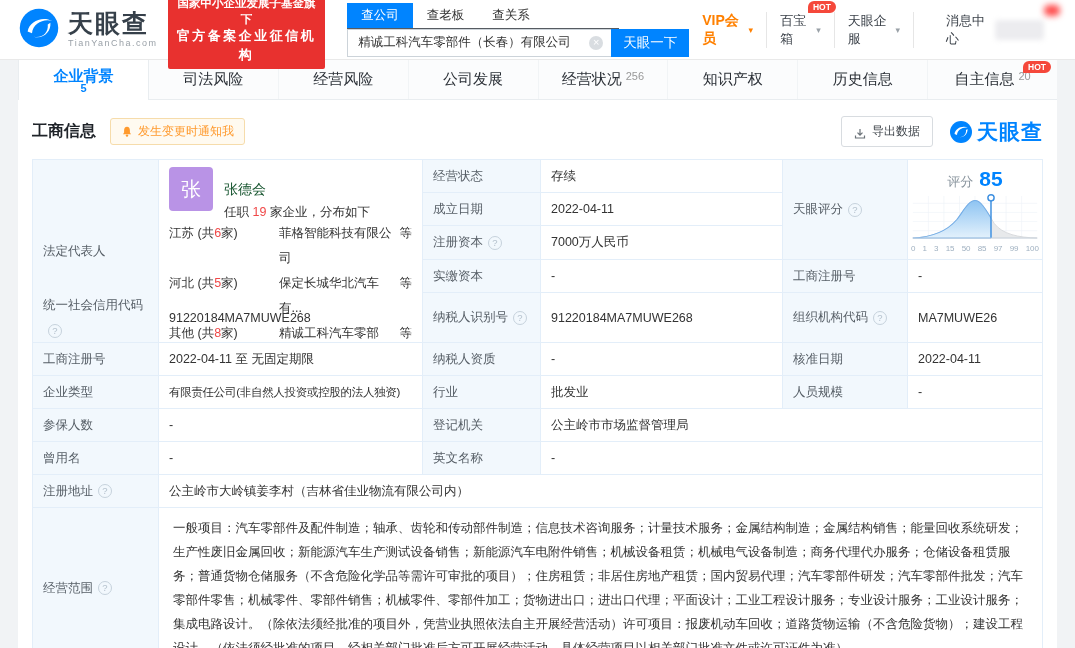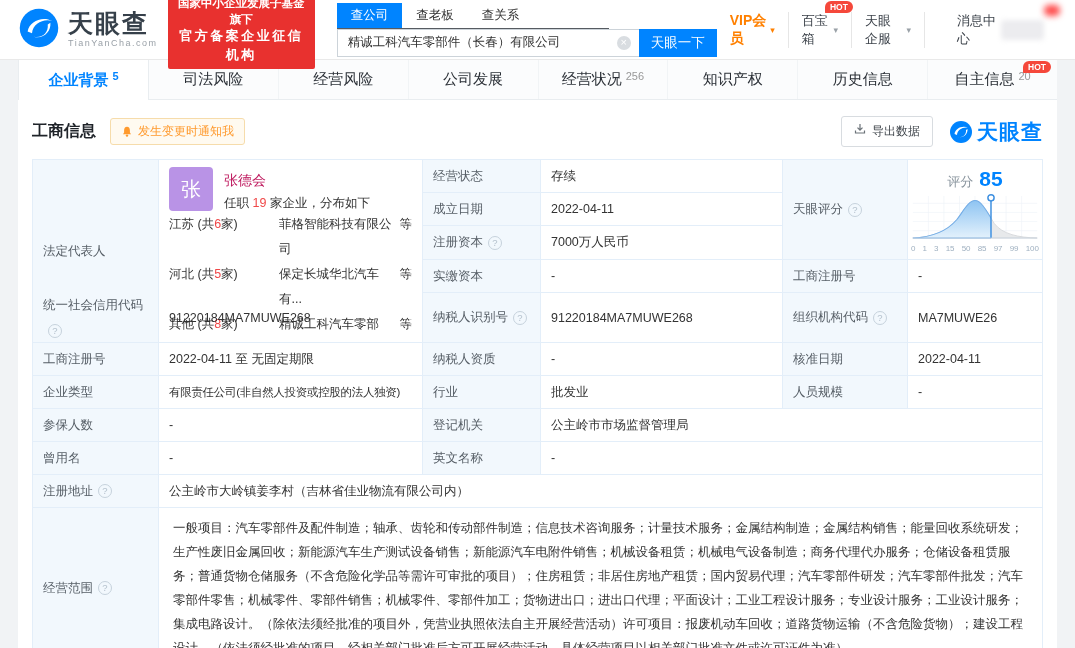--- a/index.html
+++ b/index.html
@@ -17,21 +17,21 @@
     padding:5px 8px; line-height:1.4; text-align:center; }
   .gov-badge .l1 { font-size:11.5px; font-weight:bold; display:block; }
   .gov-badge .l2 { font-size:13px; font-weight:bold; display:block; letter-spacing:2.5px; }
 
   .search-group { margin-left:22px; }
   .search-tabs { display:flex; width:272px; border-bottom:1px solid #565b61; }
   .stab { font-size:12.5px; color:#333; padding:4px 14px 4px; cursor:pointer; }
   .stab.active { background:#0084ff; color:#fff; }
   .search-row { display:flex; }
   .search-box { position:relative; }
-  .search-input { width:302px; height:28px; border:1px solid #ccd3d9; border-right:none;
+  .search-input { width:264px; height:28px; border:1px solid #ccd3d9; border-right:none;
     padding:0 28px 0 10px; font-size:12.5px; color:#333; outline:none;
     font-family:"Liberation Sans","DejaVu Sans",sans-serif; }
   .clear-icon { position:absolute; right:8px; top:7px; width:14px; height:14px; border-radius:50%;
     background:#d9dde1; color:#fff; font-size:11px; line-height:13px; text-align:center; cursor:pointer; }
   .search-btn { width:78px; height:28px; background:#0084ff; color:#fff; border:none;
     font-size:13.5px; cursor:pointer; font-family:inherit; }
 
   .top-nav { margin-left:auto; display:flex; align-items:center; }
   .tn-item { position:relative; font-size:13px; color:#3c424a; padding:0 13px; cursor:pointer;
     display:flex; align-items:center; gap:3px; }
@@ -48,33 +48,33 @@
 
   
   .card { position:absolute; left:18px; right:18px; top:60px; bottom:0; background:#fff; }
 
   
   .page-tabs { display:flex; height:40px; background:#fbfcfd; border-bottom:1px solid #e9edf0; }
   .ptab { flex:1; display:flex; align-items:center; justify-content:center; gap:4px;
     font-size:15px; color:#2b3037; cursor:pointer; position:relative; border-right:1px solid #f1f4f6; }
   .ptab:last-child { border-right:none; }
   .ptab.active { background:#fff; border-left:1px solid #e9edf0; border-right:1px solid #e9edf0;
-    margin-bottom:-1px; color:#0084ff; font-weight:bold; }
+    margin-bottom:-1px; color:#0084ff; font-weight:bold;flex-direction:column; }
   .t-count { font-size:11px; color:#999; margin-top:-8px; }
   .ptab.active .t-count { color:#0084ff; }
   .ptab .hot-badge { top:1px; right:6px; }
 
   
   .section-head { display:flex; align-items:center; padding:16px 14px 12px; }
   .section-title { font-size:16px; font-weight:bold; color:#1f2329; }
   .notify-btn { margin-left:14px; display:inline-flex; align-items:center; gap:5px;
     background:#fffaf0; border:1px solid #f6dcab; border-radius:3px; color:#ff9a2e;
     font-size:12px; padding:4px 10px; cursor:pointer; font-family:inherit; }
   .head-right { margin-left:auto; display:flex; align-items:center; gap:16px; }
-  .export-btn { display:inline-flex; align-items:flex-start; gap:6px; background:#fff;
+  .export-btn { display:inline-flex; align-items:flex-end; gap:6px; background:#fff;
     border:1px solid #d8dce0; border-radius:3px; color:#40464c; font-size:12px;
     padding:6px 12px; cursor:pointer; font-family:inherit; }
   .watermark { display:flex; align-items:center; gap:4px; }
   .wm-text { font-size:21px; font-weight:bold; color:#0084ff; letter-spacing:1px; }
 
   
   .biz-table { margin:0 14px; display:grid;
     grid-template-columns:126px 264px 118px 242px 125px 1fr;
     grid-template-rows:33px 33px 34px 33px 50px 33px 33px 33px 33px 33px auto;
     border-top:1px solid #e3eef9; border-left:1px solid #e3eef9; }
@@ -83,21 +83,21 @@
   .lbl { background:#f2f8fd; color:#565e66; flex-wrap:wrap; row-gap:1px; line-height:1.35; }
   .qi { width:14px; height:14px; min-width:14px; border:1px solid #c6d2dc; border-radius:50%;
     color:#b4c1cc; font-size:9.5px; line-height:12px; text-align:center; margin-left:5px; cursor:pointer; }
   .tight { font-size:11.5px; letter-spacing:-0.3px; white-space:nowrap; }
 
   
   .lr-cell { display:block; padding:7px 10px 4px; }
   .lr-top { display:flex; gap:11px; }
   .avatar { width:44px; height:44px; border-radius:4px; background:#b993e6; color:#fff;
     font-size:20px; display:flex; align-items:center; justify-content:center; }
-  .lr-name { color:#be185d; font-size:14px; margin-top:5px; cursor:pointer; display:inline-block; }
+  .lr-name { color:#14532d; font-size:14px; margin-top:14px; cursor:pointer; display:inline-block; }
   .lr-tenure { font-size:12.5px; color:#333; margin-top:5px; }
   .red { color:#f04848; }
   .lr-line { display:flex; font-size:12.5px; color:#333; line-height:25px; }
   .lr-region { width:110px; }
   .lr-comp { flex:1; }
   .lr-etc { margin-left:6px; }
 
   
   .score-cell { flex-direction:column; justify-content:center; padding:3px 6px 2px; }
   .score-top { display:flex; align-items:baseline; justify-content:center; gap:6px; width:100%; }

